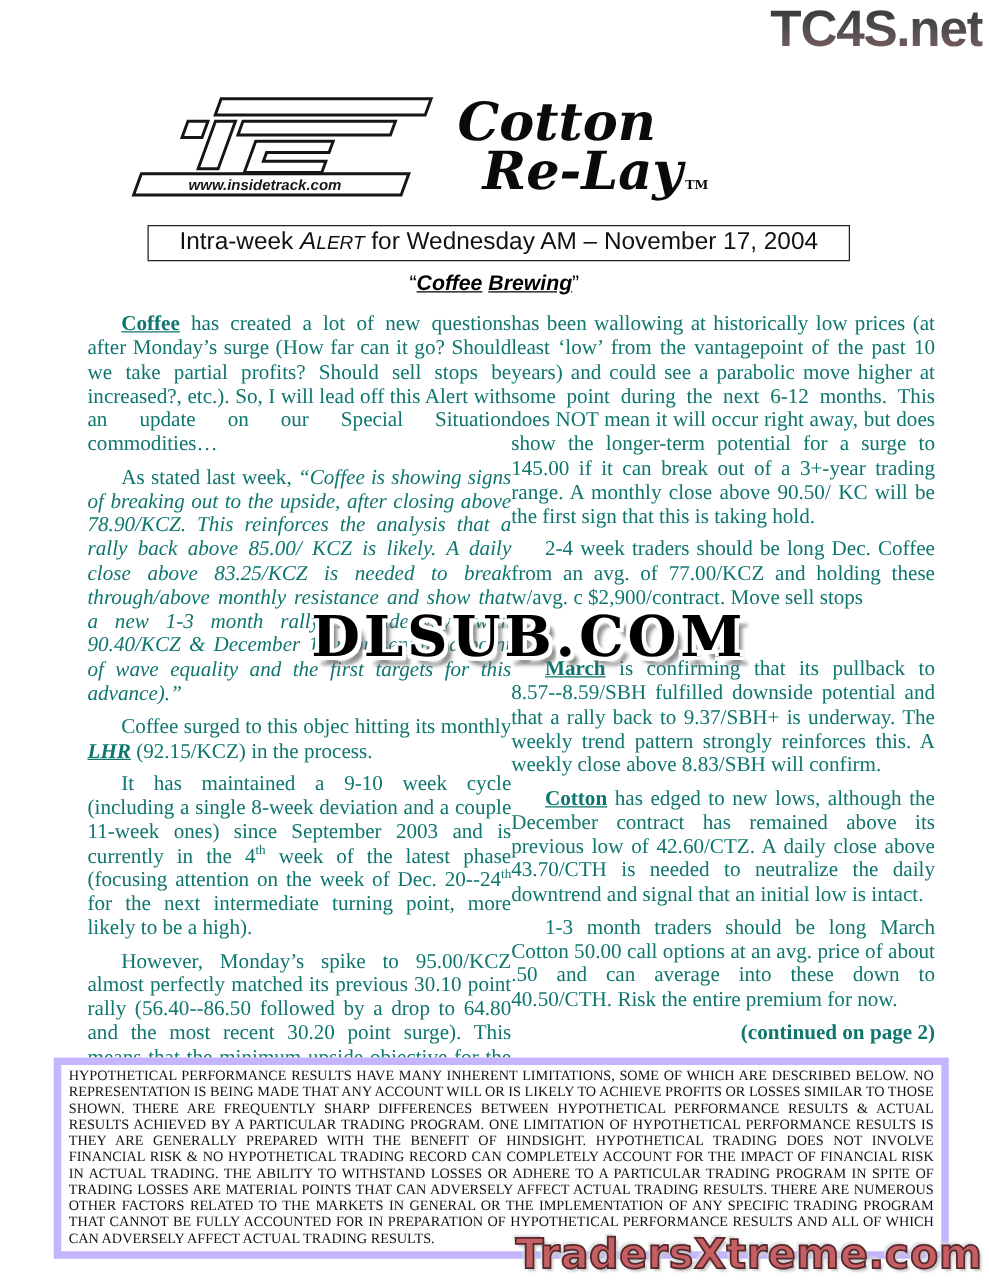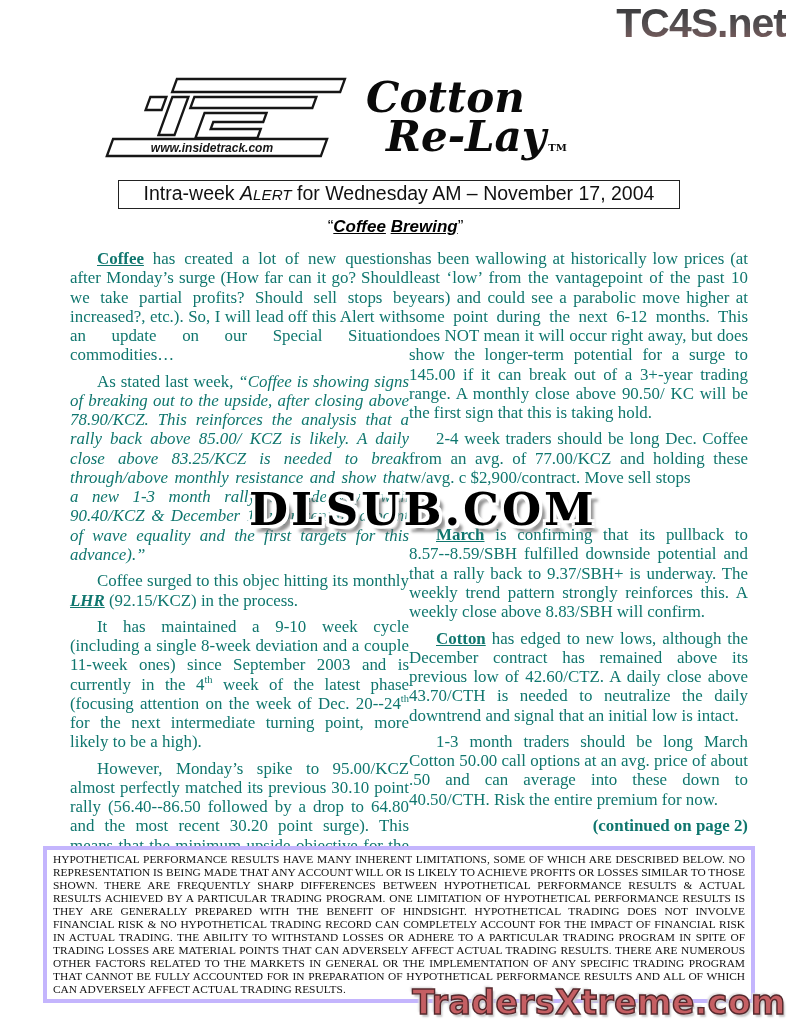--- a/index.html
+++ b/index.html
@@ -52,21 +52,21 @@
     font-family:"DejaVu Serif",serif;font-weight:bold;
     font-size:45px;letter-spacing:3px;color:#000000;white-space:nowrap;
     text-shadow:
       -3px -3px 0 #fff, 3px -3px 0 #fff, -3px 3px 0 #fff, 3px 3px 0 #fff,
       -3px 0 0 #fff, 3px 0 0 #fff, 0 -3px 0 #fff, 0 3px 0 #fff,
       6px 7px 3px rgba(110,110,110,.75);
   }
 
   
   .disclaimer{position:absolute;left:43px;top:846px;width:692px;
-              border:4px solid #c4b5fd;padding:3px 6px;background:#fff;
+              border:6px solid #c4b5fd;padding:3px 6px;background:#fff;
               font-family:"Liberation Serif",serif;font-size:11.4px;
               line-height:1.14;text-align:justify;color:#111;}
 
   
   .sitebrand{position:absolute;right:5px;top:983px;
              font-family:"DejaVu Sans",sans-serif;font-weight:bold;
              font-size:33px;letter-spacing:.5px;color:#c55f63;
              -webkit-text-stroke:1.4px #54282c;
              text-shadow:2px 3px 2px #c7c7c7,-2px -2px 2px #dedede;}
 </style>

